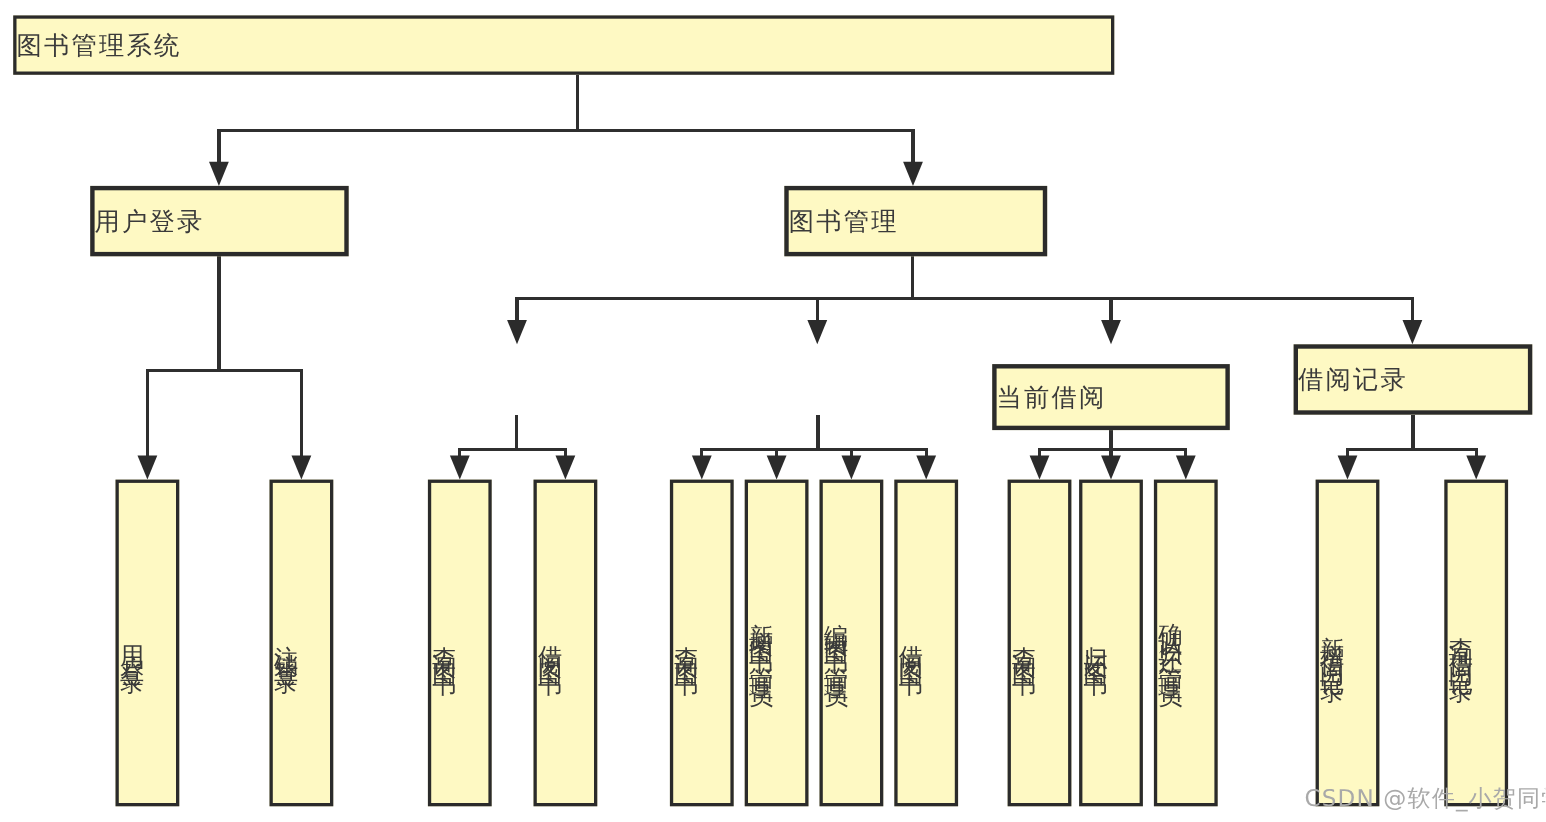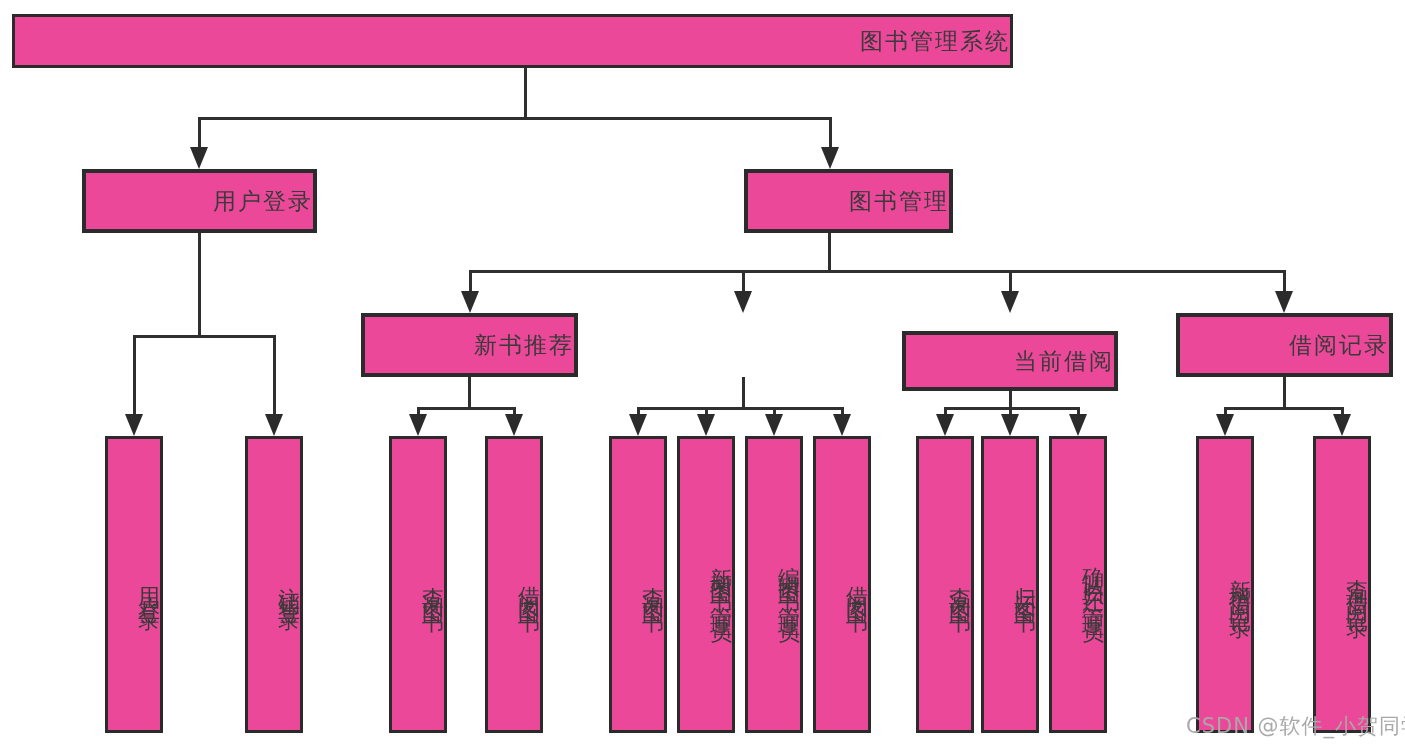--- a/index.html
+++ b/index.html
@@ -20,33 +20,33 @@
   .connectors path {
     stroke: #2f2f2f;
     stroke-width: 3;
     fill: none;
     shape-rendering: crispEdges;
   }
   .connectors polygon { fill: #2b2b2b; stroke: none; }
   .box {
     position: absolute;
     box-sizing: border-box;
-    background: #ec4899;
+    background: #fef9c3;
     border: 3px solid #2b2b2b;
     display: flex;
     align-items: center;
-    justify-content: flex-end;
+    justify-content: flex-start;
     color: #3a3a3a;
     z-index: 2;
   }
   .h-label { font-size: 23px; letter-spacing: 2px; white-space: nowrap; }
   .root  { left: 12px;  top: 14px;  width: 1001px; height: 54px; }
   .l2, .l3 { border-width: 4px; }
   .l2-user-login     { left: 82px;   top: 169px; width: 235px; height: 64px; }
-  .l2-book-mgmt      { left: 744px;  top: 169px; width: 209px; height: 64px; }
+  .l2-book-mgmt      { left: 713px;  top: 169px; width: 239px; height: 64px; }
   .l3-new-book       { left: 361px;  top: 313px; width: 217px; height: 64px; }
   .l3-book-borrow    { left: 635px;  top: 313px; width: 217px; height: 64px; }
   .l3-current-borrow { left: 902px;  top: 331px; width: 216px; height: 60px; }
   .l3-borrow-record  { left: 1176px; top: 313px; width: 217px; height: 64px; }
   .leaf {
     top: 436px;
     width: 58px;
     height: 297px;
     border-width: 3px;
   }
@@ -121,23 +121,20 @@
     <span class="h-label">图书管理系统</span>
   </div>
 
   <div class="box l2 l2-user-login">
     <span class="h-label">用户登录</span>
   </div>
   <div class="box l2 l2-book-mgmt">
     <span class="h-label">图书管理</span>
   </div>
 
-  <div class="box l3 l3-new-book">
-    <span class="h-label">新书推荐</span>
-  </div>
   <div class="box l3 l3-current-borrow">
     <span class="h-label">当前借阅</span>
   </div>
   <div class="box l3 l3-borrow-record">
     <span class="h-label">借阅记录</span>
   </div>
 
   <div class="box leaf x1">
     <span>用户登录</span>
   </div>

